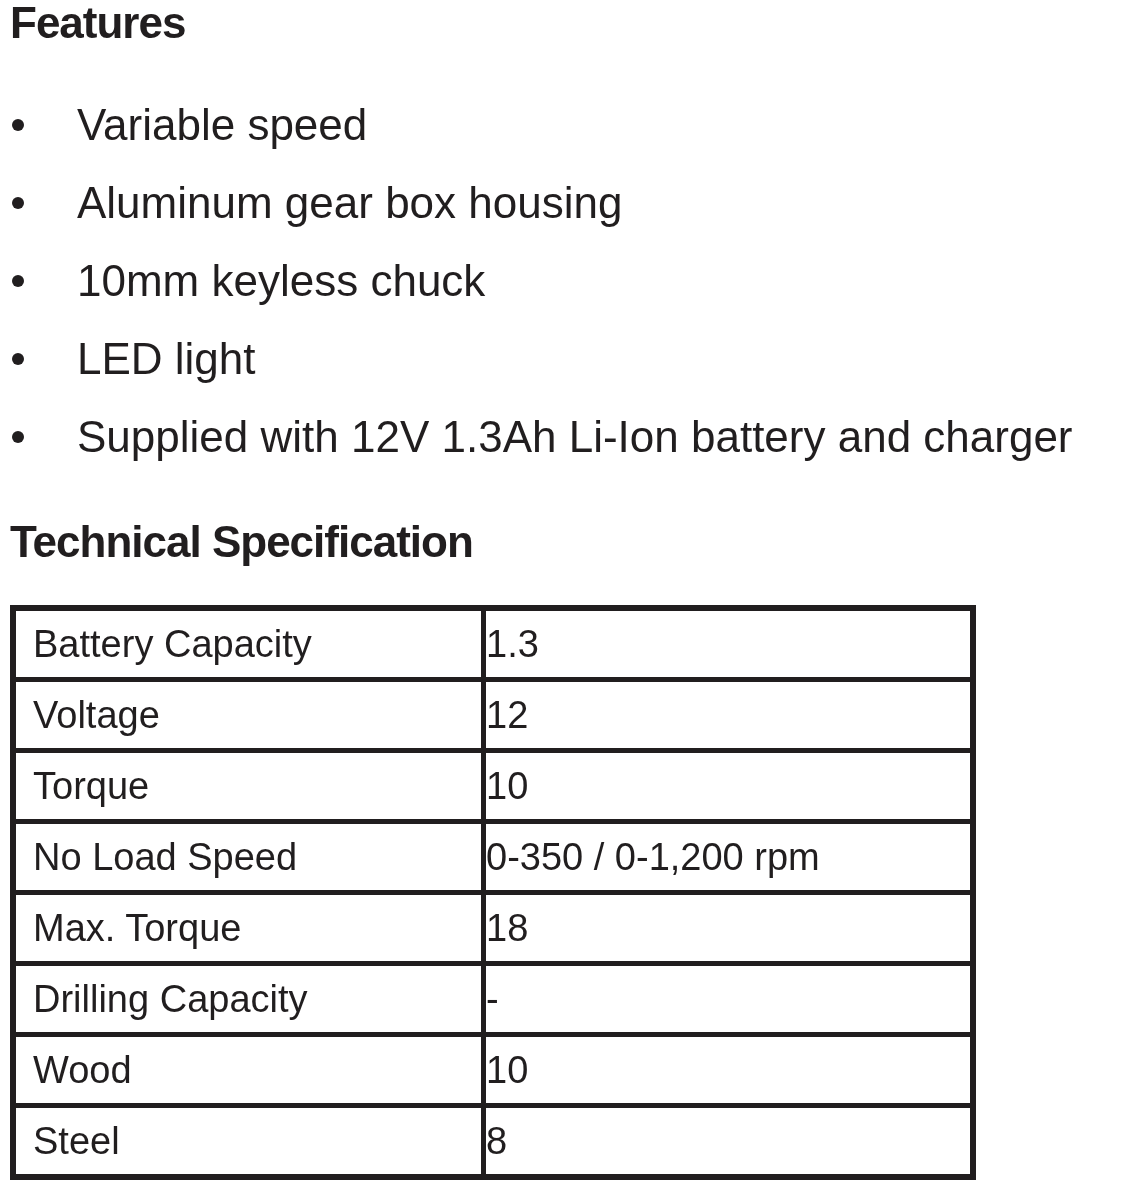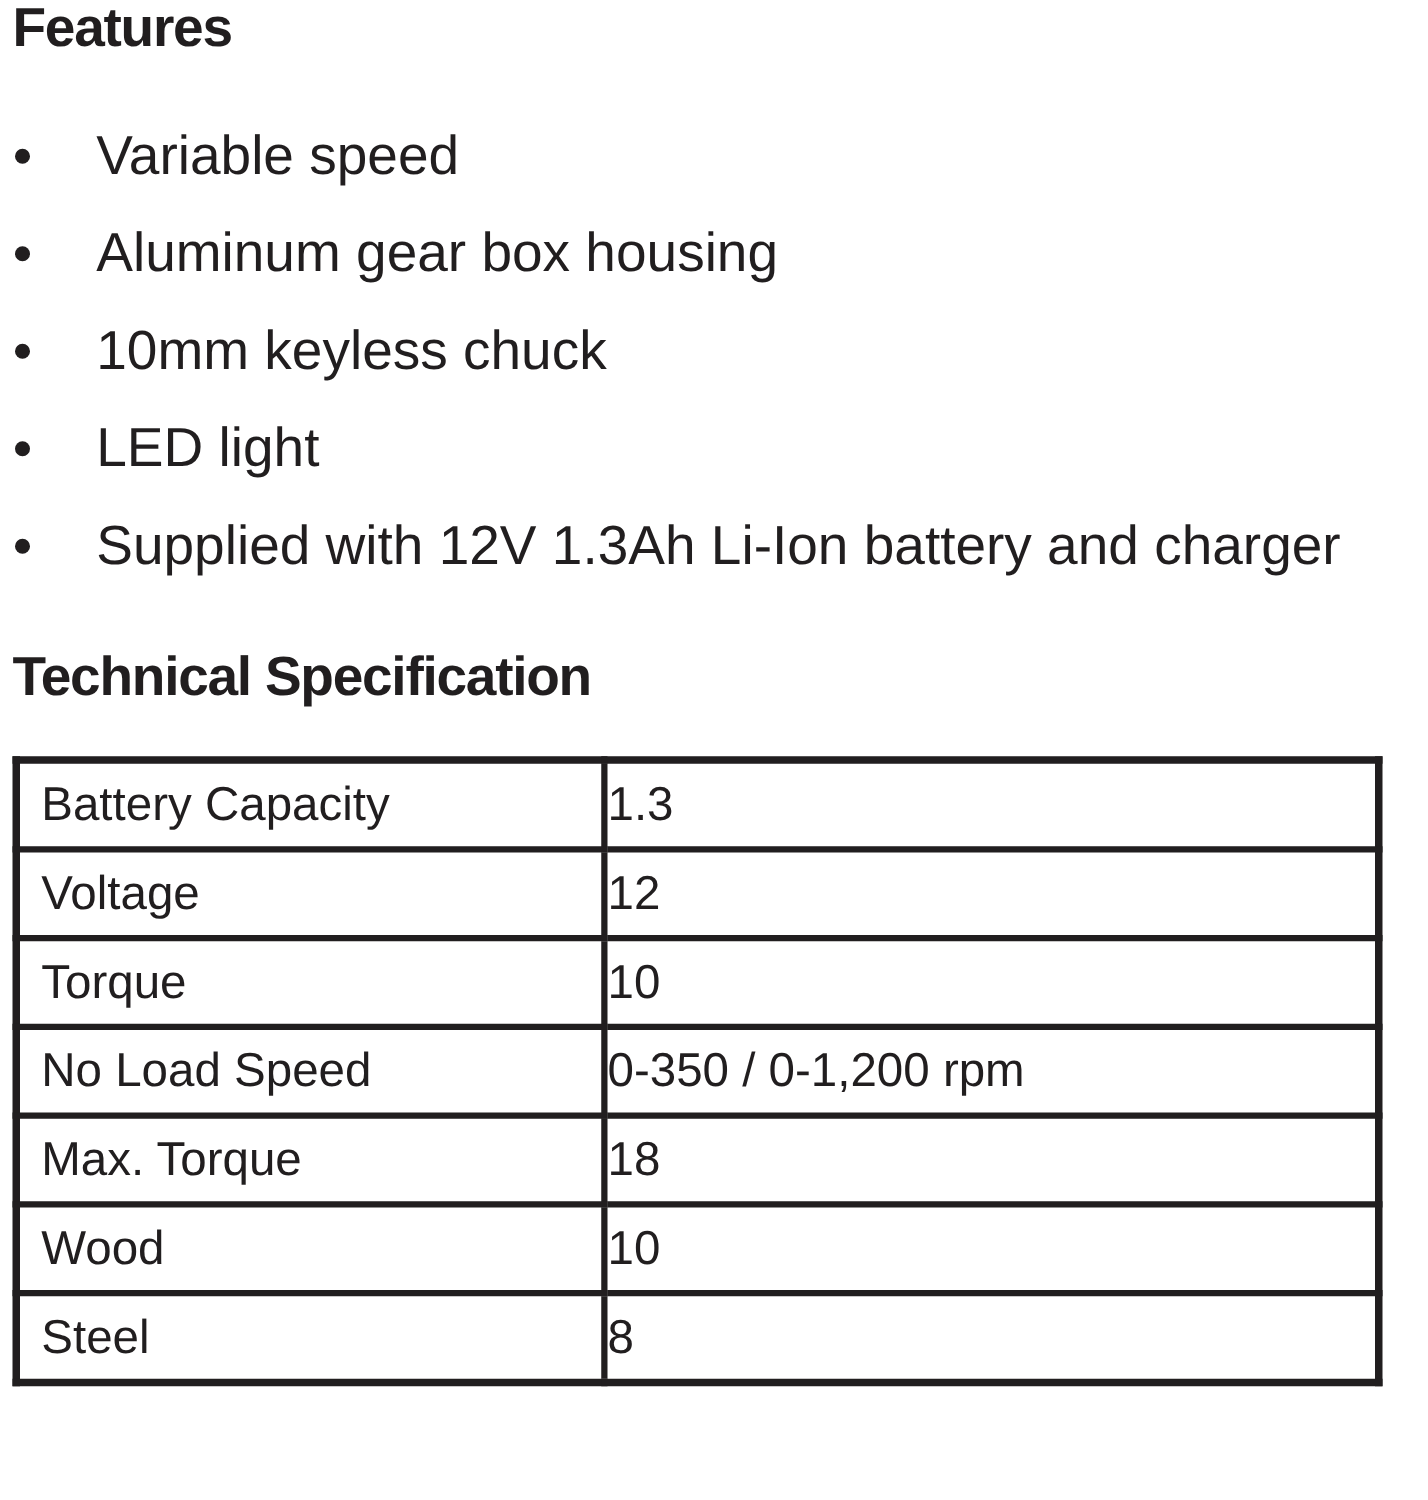--- a/index.html
+++ b/index.html
@@ -57,21 +57,21 @@
     border-radius: 50%;
     background: #211e1f;
     margin-left: 2px;
     margin-right: 53px;
   }
 
   .specs-table {
     position: absolute;
     top: 605px;
     left: 10px;
-    width: 1096px;
+    width: 966px;
     border-collapse: collapse;
     table-layout: fixed;
   }
   .specs-table td {
     border: 5px solid #211e1f;
     height: 66px;
     font-size: 38px;
     vertical-align: middle;
     padding: 0;
     overflow: hidden;
@@ -135,20 +135,24 @@
       </tr>
       <tr>
         <td class="spec-label-cell">No Load Speed</td>
         <td class="spec-value-cell">0-350 / 0-1,200 rpm</td>
       </tr>
       <tr>
         <td class="spec-label-cell">Max. Torque</td>
         <td class="spec-value-cell">18</td>
       </tr>
       <tr>
+        <td class="spec-label-cell">Drilling Capacity</td>
+        <td class="spec-value-cell">-</td>
+      </tr>
+      <tr>
         <td class="spec-label-cell">Wood</td>
         <td class="spec-value-cell">10</td>
       </tr>
       <tr>
         <td class="spec-label-cell">Steel</td>
         <td class="spec-value-cell">8</td>
       </tr>
     </tbody>
   </table>
 

